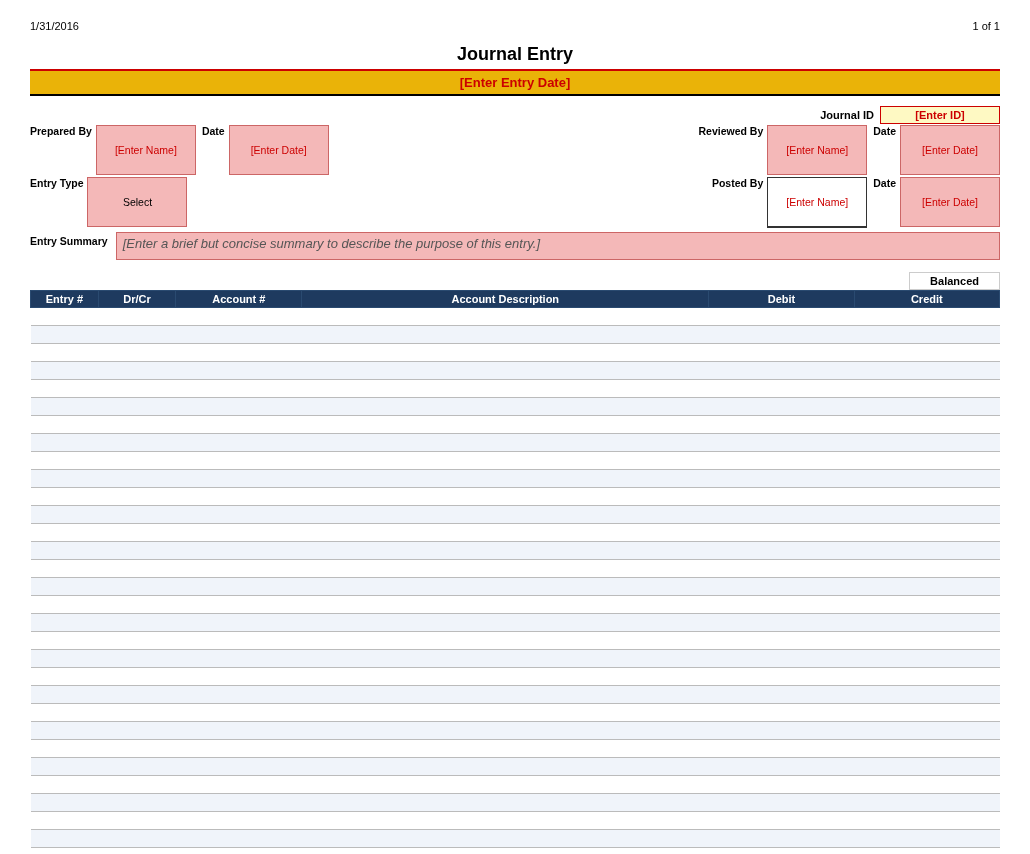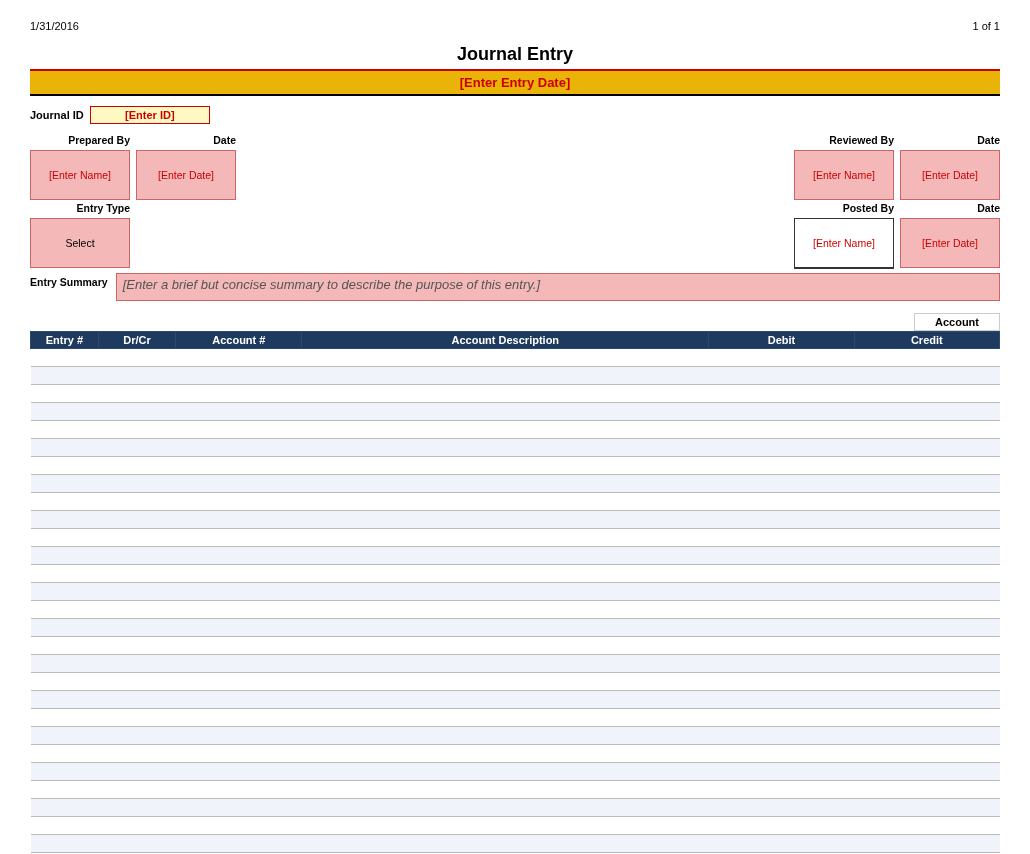--- a/index.html
+++ b/index.html
@@ -36,23 +36,23 @@
       text-align: center;
       padding: 4px 0;
       color: #c00;
       font-weight: bold;
       font-size: 13px;
       margin-bottom: 10px;
     }
 
     .journal-id-row {
       display: flex;
-      justify-content: flex-start;
+      justify-content: flex-end;
       align-items: center;
-      margin-bottom: 10px;
+      margin-bottom: 1px;
       font-weight: bold;
     }
 
     .journal-id-label {
       font-weight: bold;
       margin-right: 6px;
     }
 
     .journal-id-value {
       background: #fef9c3;
@@ -66,23 +66,22 @@
     .fields-row {
       display: flex;
       align-items: flex-start;
       margin-bottom: 2px;
       gap: 6px;
       flex-wrap: wrap;
     }
 
     .field-group {
       display: flex;
-      align-items: flex-end;
+      align-items: flex-start;
       gap: 4px;
-      flex-direction: column;
     }
 
     .field-label {
       font-weight: bold;
       white-space: nowrap;
       font-size: 10.5px;
     }
 
     .field-value {
       background: #f4b8b8;
@@ -262,21 +261,21 @@
     </div>
   </div>
 </div>
 
 <div class="entry-summary-row">
   <span class="entry-summary-label">Entry Summary</span>
   <span class="entry-summary-value">[Enter a brief but concise summary to describe the purpose of this entry.]</span>
 </div>
 
 <div class="balanced-row">
-  <span class="balanced-label">Account</span>
+  <span class="balanced-label">Balanced</span>
 </div>
 
 <div class="table-container">
   <table>
     <thead>
       <tr>
         <th class="col-entry">Entry #</th>
         <th class="col-drcr">Dr/Cr</th>
         <th class="col-acct">Account #</th>
         <th class="col-desc">Account Description</th>

